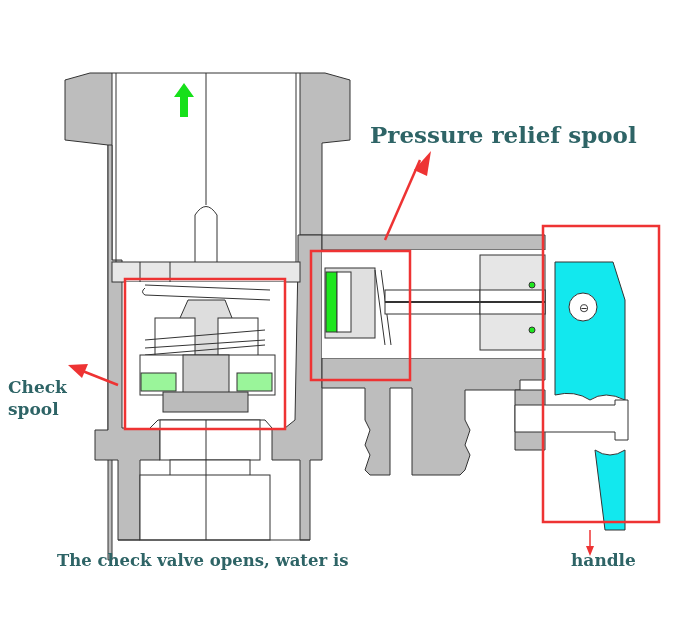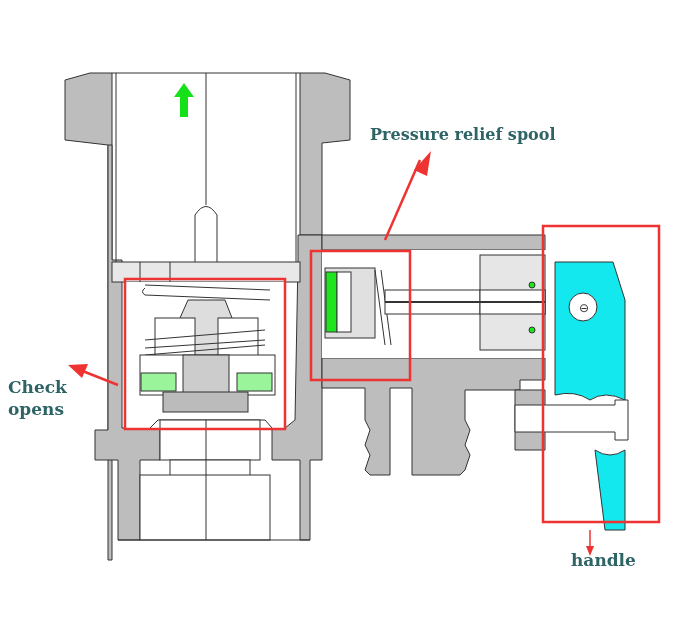--- a/index.html
+++ b/index.html
@@ -7,21 +7,21 @@
   #diagram { position: absolute; left: 0; top: 0; }
   .label {
     position: absolute;
     font-family: "DejaVu Serif", "Liberation Serif", serif;
     font-weight: bold;
     color: #2e6466;
     font-size: 17px;
     line-height: 22px;
     white-space: nowrap;
   }
-  #lbl-relief { left: 370px; top: 124px; font-size: 16px; }
+  #lbl-relief { left: 370px; top: 124px; font-size: 23px; }
   #lbl-check { left: 8px; top: 334px; font-size: 17px; line-height: 22px; margin-top: 42px; }
   #lbl-caption { left: 57px; top: 549px; font-size: 16.5px; line-height: 23px; }
   #lbl-handle { left: 571px; top: 549px; font-size: 17px; }
 </style>
 </head>
 <body>
 
 <svg id="diagram" width="700" height="621" viewBox="0 0 700 621">
 
   <g stroke="#333" stroke-width="1">
@@ -129,17 +129,18 @@
     <polygon points="68,365 88,364 82,378" stroke="none"></polygon>
 
     <line x1="590" y1="530" x2="590" y2="548" stroke-width="1.5"></line>
     <polygon points="586,546 594,546 590,556" stroke="none"></polygon>
   </g>
 </svg>
 
 <div class="label" id="lbl-relief">Pressure relief spool</div>
 <div class="label" id="lbl-check">
   <div>Check</div>
-  <div>opens</div>
+  <div>spool</div>
 </div>
 <div class="label" id="lbl-caption">
+  <div>The check valve opens, water is</div>
 </div>
 <div class="label" id="lbl-handle">handle</div>
 
 </body></html>

